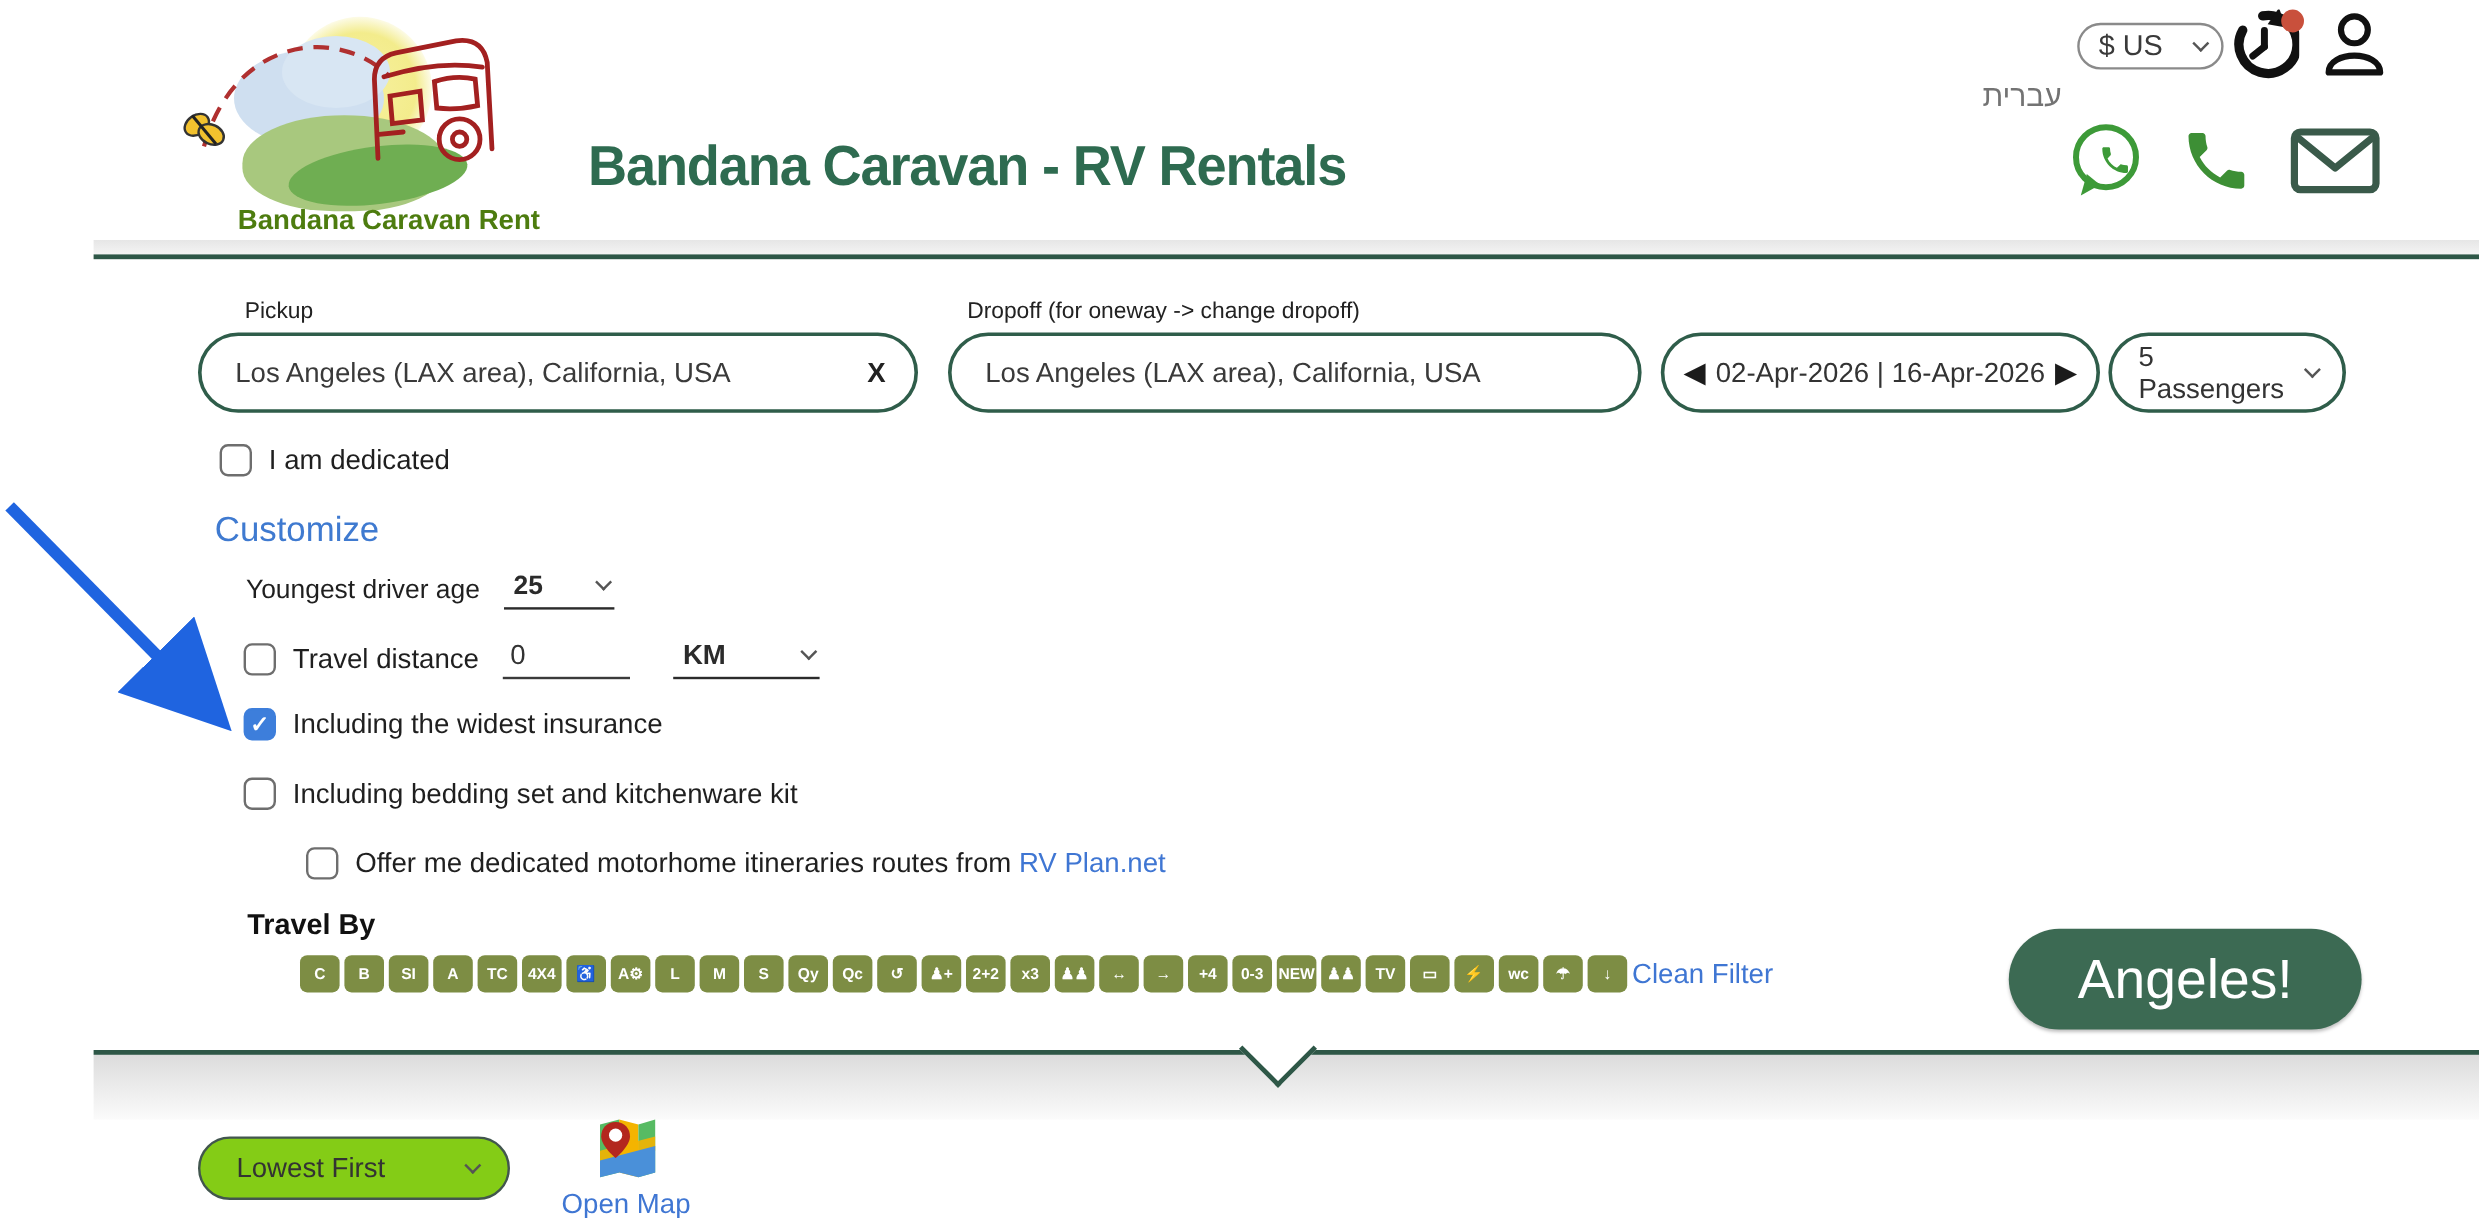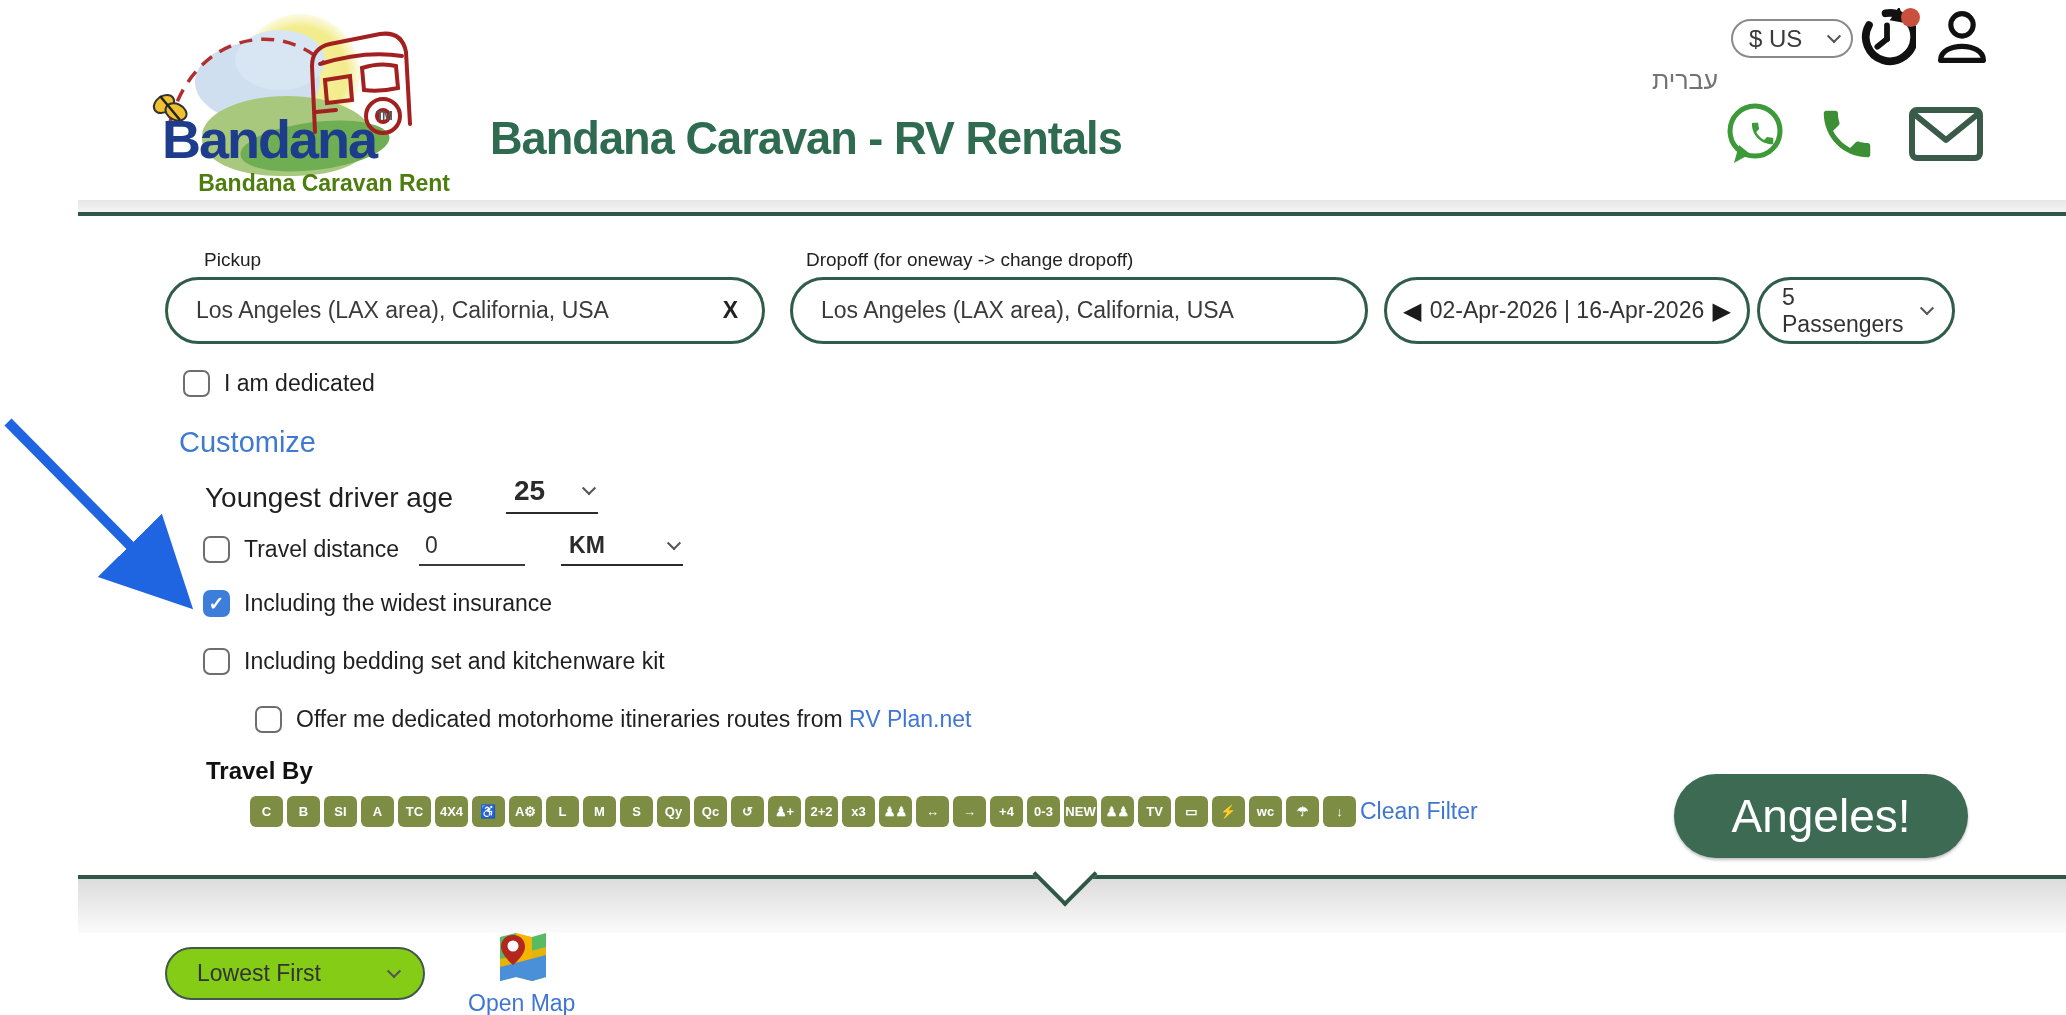--- a/index.html
+++ b/index.html
@@ -48,25 +48,25 @@
 
   .cbx { width:27px; height:27px; border:2.5px solid #6e6e6e; border-radius:7px; background:#fff; flex:0 0 27px;
          display:flex; align-items:center; justify-content:center; cursor:pointer; }
   .cbx .tick { display:none; color:#fff; font-size:19px; font-weight:bold; }
   .cbx.checked { background:#3d7edb; border-color:#3d7edb; }
   .cbx.checked .tick { display:block; }
   .ckrow { display:flex; align-items:center; gap:14px; font-size:23px; color:#1f1f1f; }
 
   .row-flex { left:183px; top:370px; }
   .customize { left:179px; top:426px; font-size:29px; color:#3f7ad0; cursor:pointer; }
-  .row-age { left:205px; top:478px; display:flex; align-items:flex-end; gap:34px; font-size:28px; color:#1f1f1f; }
+  .row-age { left:205px; top:478px; display:flex; align-items:flex-start; gap:20px; font-size:22px; color:#1f1f1f; }
   .usel { display:inline-flex; align-items:center; justify-content:space-between; border-bottom:2px solid #2b2b2b;
           padding:0 4px 5px 8px; font-weight:bold; color:#2b2b2b; cursor:pointer; }
   .usel .chev { margin-left:14px; }
-  .age-sel { width:92px; margin-top:-3px;margin-left:19px; }
+  .age-sel { width:92px; margin-top:-3px; }
   .row-dist { left:203px; top:532px; }
   .dist-input { border-bottom:2px solid #3a3a3a; width:106px; padding:0 4px 5px 6px; color:#333; margin-left:6px; }
   .km-sel { width:122px; margin-left:22px; margin-top:0px; }
   .row-ins { left:203px; top:590px; }
   .row-bed { left:203px; top:648px; }
   .row-itin { left:210px; top:706px;margin-left:45px; }
   .inline-link { color:#3f76d3; cursor:pointer; }
   .filter-by { left:206px; top:757px; font-size:24px; font-weight:bold; color:#111; }
   .icons-row { left:250px; top:796px; display:flex; align-items:center; gap:4px; width:1260px; flex-wrap:nowrap; }
   .ficon { width:33px; height:31px; background:#7d8d44; border-radius:6px; color:#fff; font-weight:bold; font-size:13px;
@@ -106,21 +106,20 @@
     <g stroke="#a32020" stroke-width="4" fill="none" stroke-linecap="round">
       <path d="M175,128 L172,62 Q172,44 190,40 L240,30 Q262,27 266,48 L270,120"></path>
       <path d="M180,60 Q225,46 262,52"></path>
       <circle cx="243" cy="112" r="17"></circle>
       <circle cx="243" cy="112" r="6"></circle>
       <path d="M185,76 L210,72 L212,96 L187,99 Z"></path>
       <path d="M176,108 L196,106"></path>
       <path d="M222,64 Q240,58 256,62 L258,84 Q240,88 224,86 Z"></path>
     </g>
   </svg>
-  <div class="logo-brand"><span>Bandana</span><span class="logo-tm">TM</span></div>
   <div class="logo-caption">Bandana Caravan Rent</div>
 </div>
 
 <div class="abs page-title">Bandana Caravan - RV Rentals</div>
 
 <div class="abs lang-link">עברית</div>
 
 <div class="abs currency-pill">
   <span>$ US</span>
   <span class="chev"></span>

